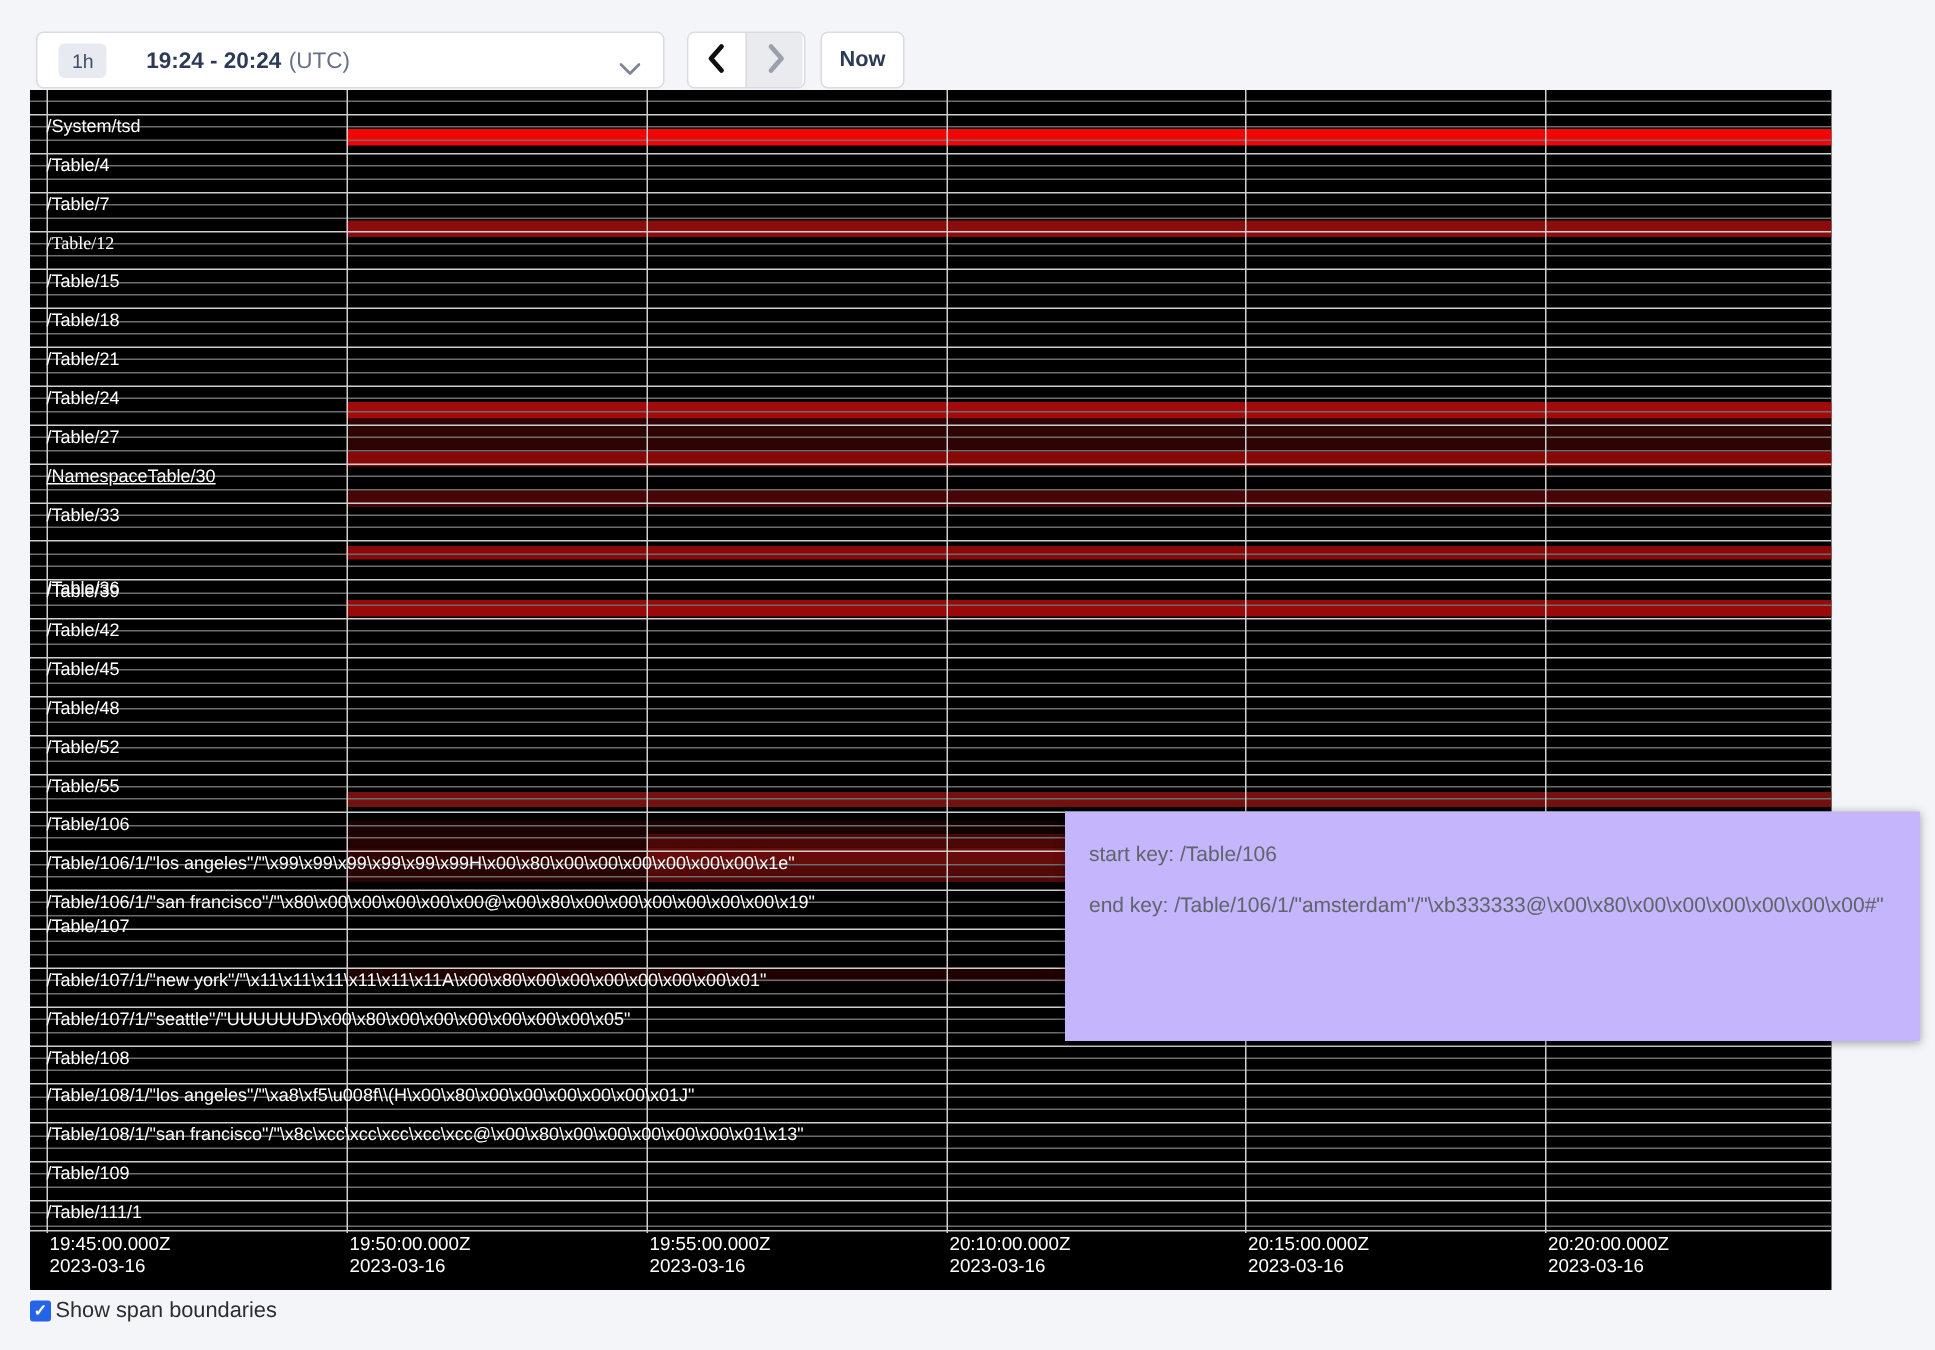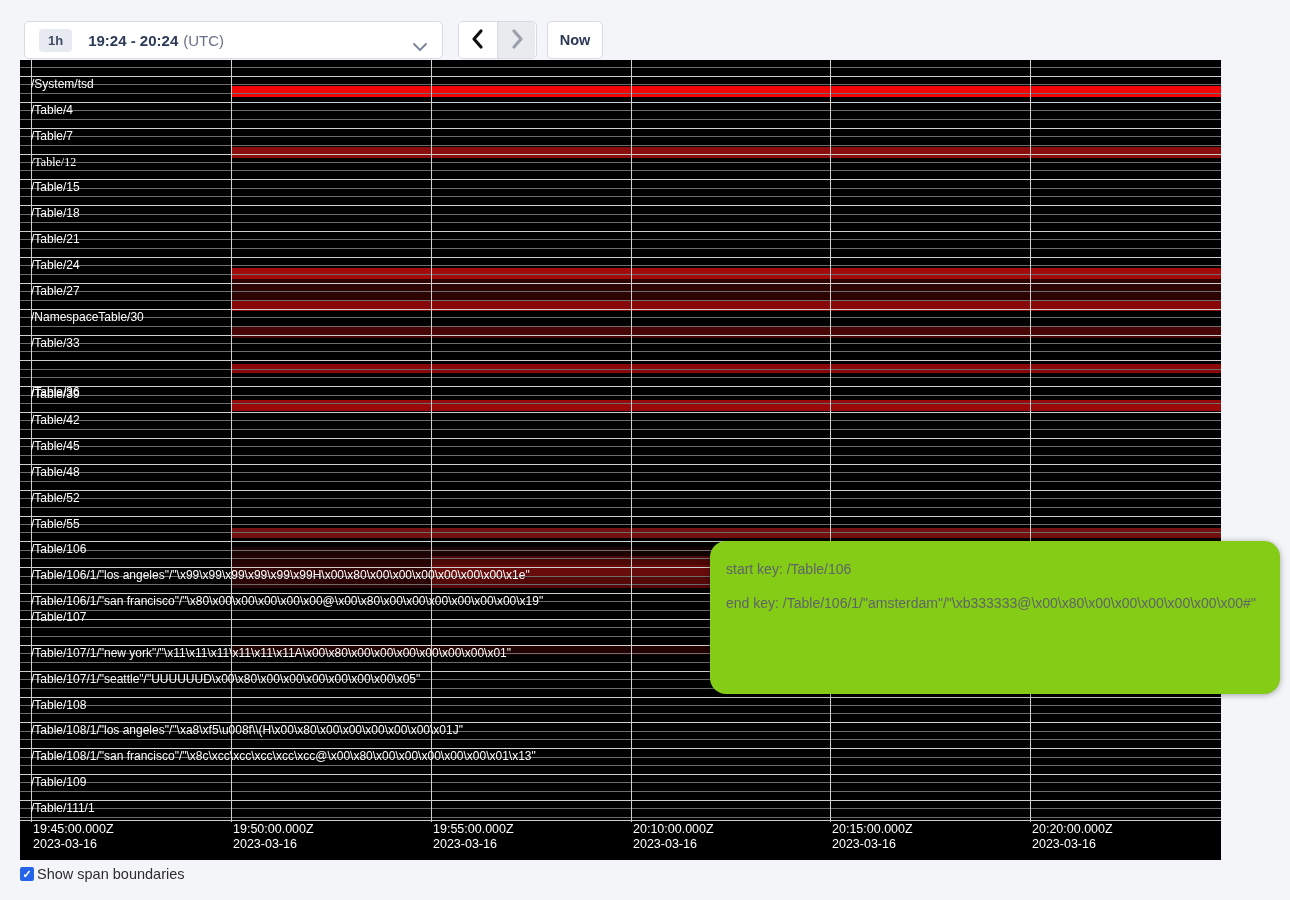--- a/index.html
+++ b/index.html
@@ -3,22 +3,22 @@
 <meta charset="utf-8">
 <style>
   html,body{margin:0;padding:0;}
   body{background:#f4f5f9;font-family:"Liberation Sans", sans-serif;}
   .page{position:relative;width:1290px;height:900px;background:#f4f5f9;overflow:hidden;}
 
   
   .toolbar{position:absolute;left:24px;top:21px;height:38px;display:flex;align-items:stretch;}
   .range-picker{width:419px;background:#fff;border:1px solid #d8dbe3;border-radius:5px;
     display:flex;align-items:center;padding:0 14px;box-sizing:border-box;position:relative;cursor:pointer;}
-  .range-badge{background:#e8eaf1;color:#414d66;font-weight:700;font-size:13px;line-height:13px;
-    padding:5px 9px;border-radius:4px;margin-right:16px;}
+  .range-badge{background:#e8eaf1;color:#414d66;font-weight:400;font-size:13px;line-height:13px;
+    padding:5px 9px;border-radius:4px;margin-right:26px;}
   .range-label{font-weight:700;color:#2c3a57;font-size:15px;}
   .range-suffix{font-weight:400;color:#68718a;font-size:15px;margin-left:5px;}
   .chev-down{position:absolute;right:15px;top:16px;}
   .nav-group{margin-left:15px;width:77px;border:1px solid #d8dbe3;border-radius:5px;overflow:hidden;
     display:flex;background:#fff;}
   .nav-btn{width:38px;display:flex;align-items:center;justify-content:center;border:none;background:#fff;
     padding:0;cursor:pointer;}
   .nav-btn.next{background:#e9ebef;border-left:1px solid #d8dbe3;cursor:default;}
   .now-btn{margin-left:10px;width:56px;background:#fff;border:1px solid #d8dbe3;border-radius:5px;
     font-family:inherit;font-weight:600;font-size:14.5px;color:#2c3a57;cursor:pointer;}
@@ -28,21 +28,21 @@
   .band{position:absolute;z-index:1;}
   .hline{position:absolute;left:0;width:100%;height:1px;z-index:2;}
   .hline.main{background:#cfcfcf;}
   .hline.sub{background:#6d6d6d;}
   .vline{position:absolute;top:0;width:1px;height:762px;background:#cfcfcf;z-index:3;}
   .rowlabel{position:absolute;z-index:4;color:#fff;font-size:12px;line-height:13px;white-space:nowrap;
     font-family:"Liberation Sans",sans-serif;}
   .axis{position:absolute;z-index:4;color:#fff;font-size:12.5px;line-height:15px;white-space:nowrap;}
 
   
-  .tooltip{position:absolute;left:710px;top:541px;width:570px;height:153px;background:#84cc16;border-radius:16px;
+  .tooltip{position:absolute;left:710px;top:541px;width:570px;height:153px;background:#c4b5fd;border-radius:0;
     box-shadow:0 1px 6px rgba(0,0,0,.35);z-index:10;box-sizing:border-box;padding:11px 16px;overflow:hidden;}
   .tooltip-line{height:34px;display:flex;align-items:center;color:#5f6469;font-size:14px;white-space:nowrap;}
 
   
   .footer{position:absolute;left:20px;top:866px;display:flex;align-items:center;}
   .checkbox{width:14px;height:14px;background:#2563e8;border-radius:2px;display:flex;align-items:center;
     justify-content:center;color:#fff;font-size:11px;font-weight:700;line-height:14px;cursor:pointer;}
   .checkbox-label{margin-left:3px;color:#2d2d2d;font-size:14.5px;}
 </style>
 </head>
@@ -130,21 +130,21 @@
       <div class="hline sub" style="top: 179px;"></div>
       <div class="hline main" style="top: 197px;"></div>
       <div class="rowlabel" style="left: 11px; top: 199px;">/Table/24</div>
       <div class="hline sub" style="top: 214px;"></div>
       <div class="hline sub" style="top: 205px;"></div>
       <div class="hline main" style="top: 223px;"></div>
       <div class="rowlabel" style="left: 11px; top: 225px;">/Table/27</div>
       <div class="hline sub" style="top: 240px;"></div>
       <div class="hline sub" style="top: 231px;"></div>
       <div class="hline main" style="top: 249px;"></div>
-      <div class="rowlabel" style="left: 11px; top: 251px;">/NamespaceTable/30</div>
+      <div class="rowlabel" style="left: 11px; top: 251px; text-decoration: underline;">/NamespaceTable/30</div>
       <div class="hline sub" style="top: 266px;"></div>
       <div class="hline sub" style="top: 257px;"></div>
       <div class="hline main" style="top: 275px;"></div>
       <div class="rowlabel" style="left: 11px; top: 277px;">/Table/33</div>
       <div class="hline sub" style="top: 291px;"></div>
       <div class="hline sub" style="top: 283px;"></div>
       <div class="hline main" style="top: 300px;"></div>
       <div class="rowlabel" style="left: 11px; top: 302px; margin-top: 24px;">/Table/36</div>
       <div class="hline sub" style="top: 317px;"></div>
       <div class="hline sub" style="top: 309px;"></div>

